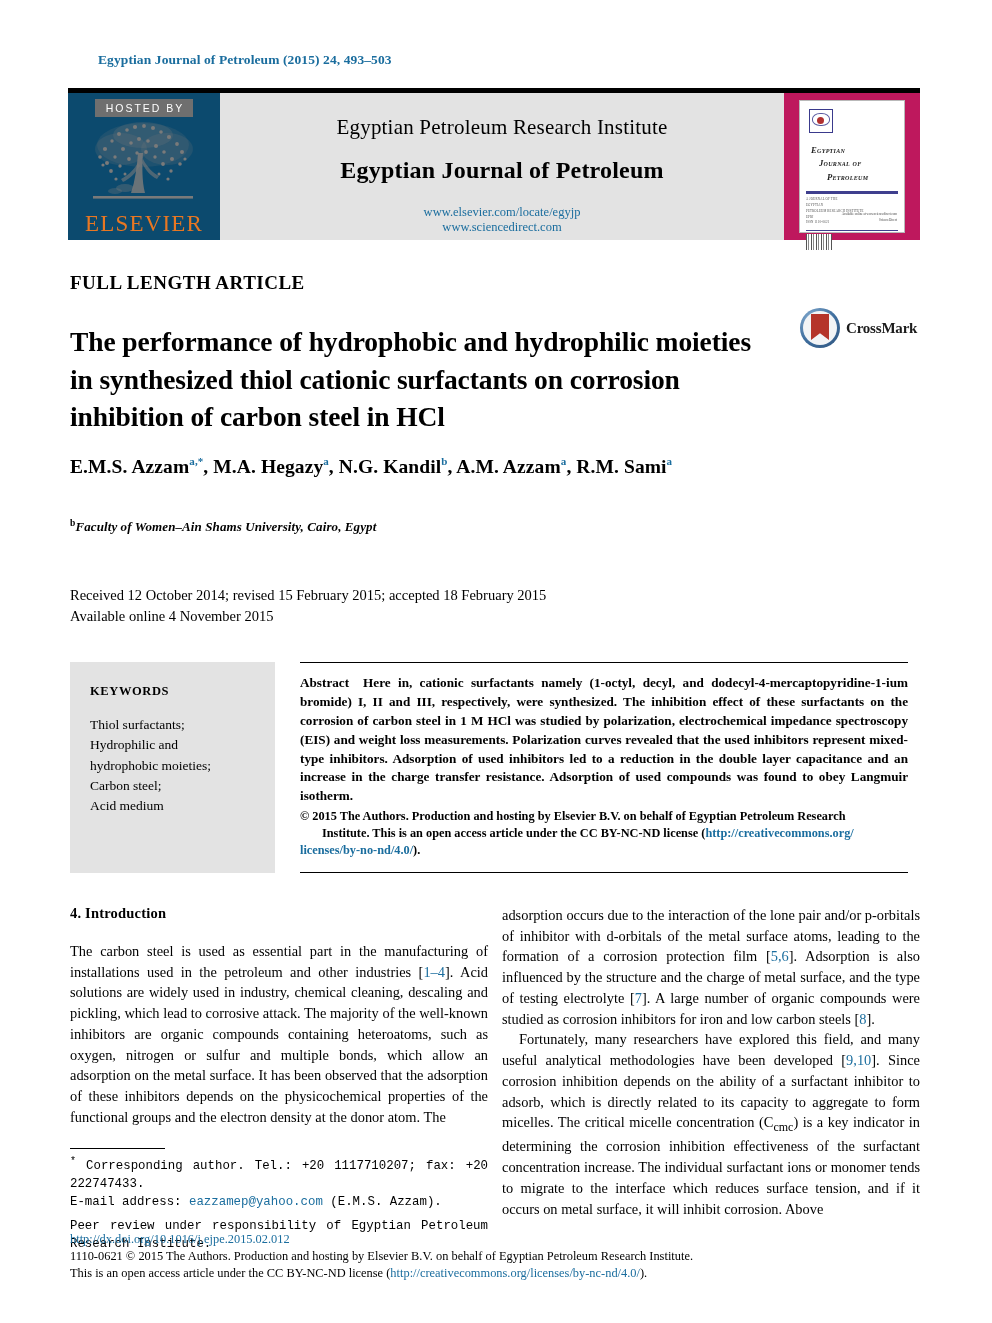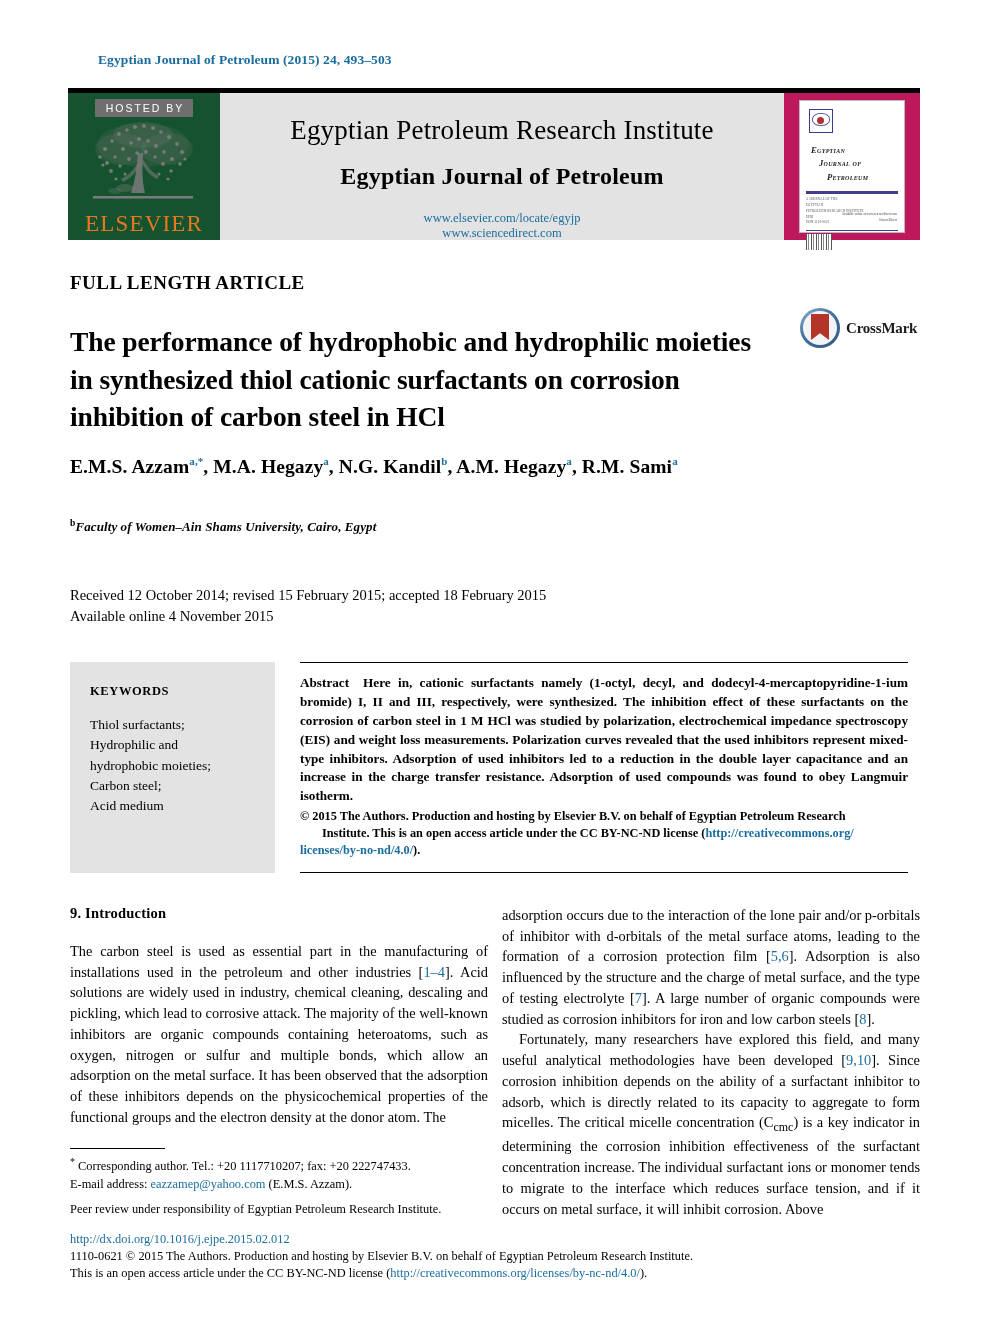--- a/index.html
+++ b/index.html
@@ -52,21 +52,21 @@
   .masthead-inner {
     position: absolute;
     left: 0; top: 5px;
     width: 852px;
     height: 147px;
     display: flex;
     align-items: stretch;
   }
   .elsevier-block {
     width: 152px;
-    background: #14532d;
+    background: #0c4a6e;
     position: relative;
     padding-top: 4px;
     text-align: center;
   }
   .hosted-by {
     display: inline-block;
     background: #6f6f6f;
     color: #fff;
     font-family: "Liberation Sans", sans-serif;
     font-size: 10.5px;
@@ -89,21 +89,21 @@
     line-height: 1;
     margin-top: 1px;
   }
   .center-block {
     flex: 1;
     background: #e3e3e3;
     text-align: center;
     position: relative;
   }
   .publisher-line {
-    font-size: 27px;
+    font-size: 21px;
     margin-top: 22px;
     letter-spacing: .2px;
   }
   .journal-title {
     font-size: 24px;
     font-weight: bold;
     margin-top: 17px;
     letter-spacing: .2px;
   }
   .urls {
@@ -411,21 +411,21 @@
     line-height: 1.42;
     text-align: justify;
   }
   .footnote-rule {
     width: 95px;
     height: 1.4px;
     background: #000;
     margin-bottom: 6px;
   }
   .footnote .fn-star { vertical-align: super; font-size: 10px; }
-  .footnote p { margin: 0 0 7px 0; }
+  .footnote p { margin: 0 0 7px 0; font-family: Liberation Mono, monospace; }
 
   
   .page-footer {
     position: absolute;
     left: 70px;
     top: 1231px;
     width: 850px;
     font-size: 12.4px;
     line-height: 1.39;
   }
@@ -540,21 +540,21 @@
 
   <div class="article-type">FULL LENGTH ARTICLE</div>
 
   <h1 class="title">The performance of hydrophobic and hydrophilic moieties in synthesized thiol cationic surfactants on corrosion inhibition of carbon steel in HCl</h1>
 
   <div class="crossmark">
     <div class="cm-circle"></div>
     <div class="cm-text">CrossMark</div>
   </div>
 
-  <div class="authors"><span>E.M.S. Azzam</span><sup>a,*</sup><span>, </span><span>M.A. Hegazy</span><sup>a</sup><span>, </span><span>N.G. Kandil</span><sup>b</sup><span>, </span><span>A.M. Hegazy</span><sup>a</sup><span>, </span><span>R.M. Sami</span><sup>a</sup></div>
+  <div class="authors"><span>E.M.S. Azzam</span><sup>a,*</sup><span>, </span><span>M.A. Hegazy</span><sup>a</sup><span>, </span><span>N.G. Kandil</span><sup>b</sup><span>, </span><span>A.M. Azzam</span><sup>a</sup><span>, </span><span>R.M. Sami</span><sup>a</sup></div>
 
   <div class="affiliations">
       <div><sup>b</sup><span>Faculty of Women–Ain Shams University, Cairo, Egypt</span></div>
     </div>
 
   <div class="history">
     <div>Received 12 October 2014; revised 15 February 2015; accepted 18 February 2015</div>
     <div>Available online 4 November 2015</div>
   </div>
 
@@ -577,21 +577,21 @@
 
   <div class="abstract-copy">
     <span class="indent">© 2015 The Authors. Production and hosting by Elsevier B.V. on behalf of Egyptian Petroleum Research</span>
     <span class="line2"><span>Institute. This is an open access article under the CC BY-NC-ND license (</span><span class="lnk">http://creativecommons.org/</span></span>
     <span class="line3"><span class="lnk">licenses/by-no-nd/4.0/</span><span>).</span></span>
   </div>
 
   <div class="abstract-rule-bottom"></div>
 
   <div class="col-left">
-    <h2 class="section-heading">9. Introduction</h2>
+    <h2 class="section-heading">4. Introduction</h2>
     <p class="para">
       <span>The carbon steel is used as essential part in the manufacturing of installations used in the petroleum and other industries [</span><span class="cite">1–4</span><span>]. Acid solutions are widely used in industry, chemical cleaning, descaling and pickling, which lead to corrosive attack. The majority of the well-known inhibitors are organic compounds containing heteroatoms, such as oxygen, nitrogen or sulfur and multiple bonds, which allow an adsorption on the metal surface. It has been observed that the adsorption of these inhibitors depends on the physicochemical properties of the functional groups and the electron density at the donor atom. The</span>
     </p>
   </div>
 
   <div class="col-right">
     <p class="para">
       <span>adsorption occurs due to the interaction of the lone pair and/or p-orbitals of inhibitor with d-orbitals of the metal surface atoms, leading to the formation of a corrosion protection film [</span><span class="cite">5,6</span><span>]. Adsorption is also influenced by the structure and the charge of metal surface, and the type of testing electrolyte [</span><span class="cite">7</span><span>]. A large number of organic compounds were studied as corrosion inhibitors for iron and low carbon steels [</span><span class="cite">8</span><span>].</span>
     </p>
     <p class="para">

